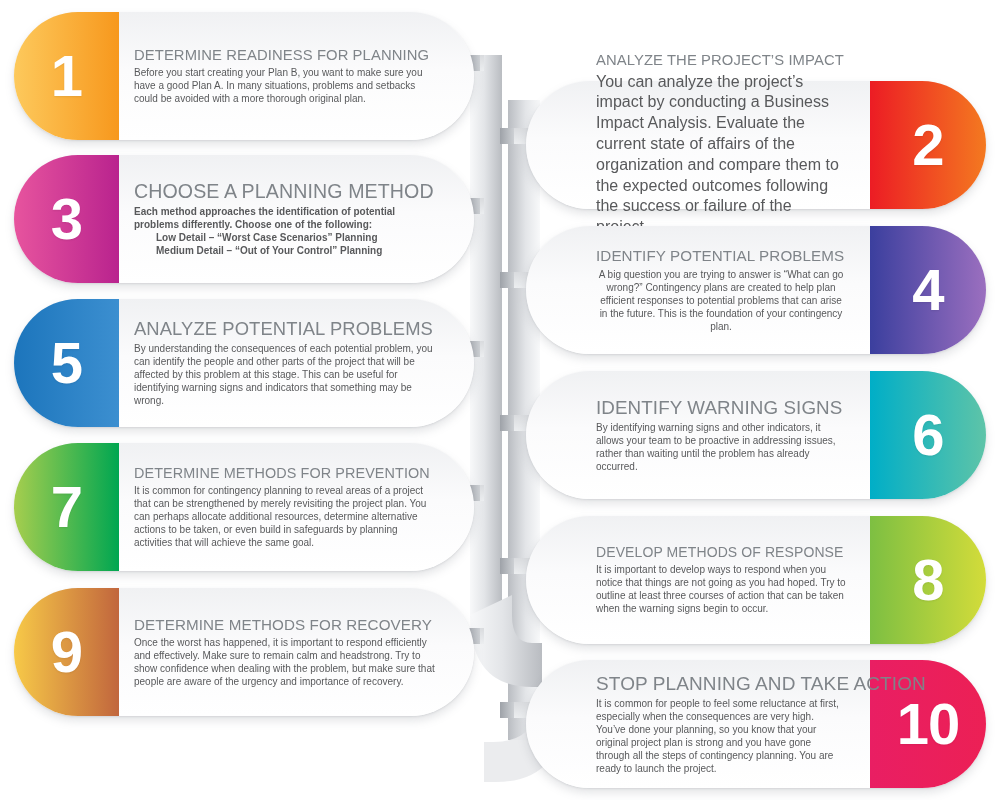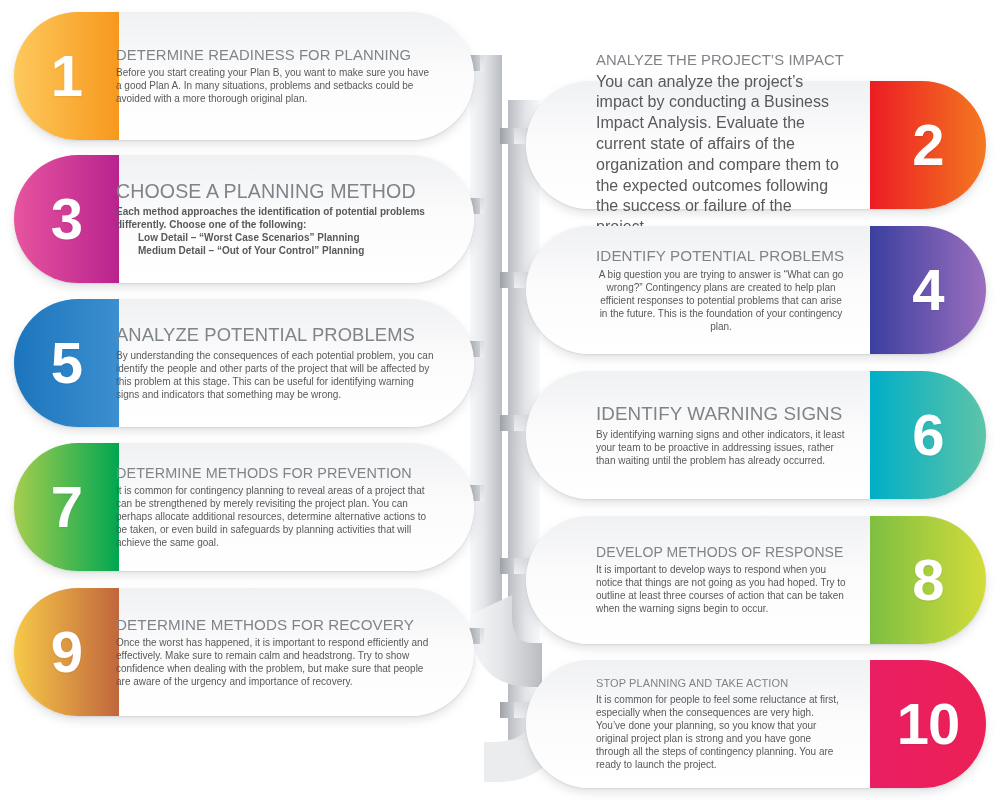--- a/index.html
+++ b/index.html
@@ -76,21 +76,21 @@
   
   .content {
     position: absolute;
     top: 0;
     height: 100%;
     display: flex;
     flex-direction: column;
     justify-content: center;
     padding-right: 14px;
   }
-  .step.left .content  { left: 102px; right: 24px; }
+  .step.left .content  { left: 120px; right: 24px; }
   .step.right .content { left: 70px;  right: 126px; }
 
   .step-title {
     font-size: 19.5px;
     font-weight: normal;
     color: #7f8489;
     letter-spacing: 0.1px;
     line-height: 1.12;
     margin-bottom: 3px;
     white-space: nowrap;
@@ -234,21 +234,21 @@
           <div class="step-body" style="font-size: 10px;"><span>By understanding the consequences of each potential problem, you can identify the people and other parts of the project that will be affected by this problem at this stage. This can be useful for identifying warning signs and indicators that something may be wrong.</span></div>
         </div>
       </div>
       <div class="step right" style="top: 371px;">
         <div class="card"></div>
         <div class="badge" style="background: linear-gradient(90deg, rgb(0, 174, 199) 0%, rgb(94, 196, 168) 100%);">
           <span>6</span>
         </div>
         <div class="content">
           <div class="step-title" style="font-size: 18.8px;">IDENTIFY WARNING SIGNS</div>
-          <div class="step-body" style="font-size: 10px;"><span>By identifying warning signs and other indicators, it least your team to be proactive in addressing issues, rather than waiting until the problem has already occurred.</span></div>
+          <div class="step-body" style="font-size: 10px;"><span>By identifying warning signs and other indicators, it allows your team to be proactive in addressing issues, rather than waiting until the problem has already occurred.</span></div>
         </div>
       </div>
       <div class="step left" style="top: 443px;">
         <div class="card"></div>
         <div class="badge" style="background: linear-gradient(90deg, rgb(166, 206, 78) 0%, rgb(0, 166, 81) 100%);">
           <span>7</span>
         </div>
         <div class="content">
           <div class="step-title" style="font-size: 14.4px;">DETERMINE METHODS FOR PREVENTION</div>
           <div class="step-body" style="font-size: 10px;"><span>It is common for contingency planning to reveal areas of a project that can be strengthened by merely revisiting the project plan. You can perhaps allocate additional resources, determine alternative actions to be taken, or even build in safeguards by planning activities that will achieve the same goal.</span></div>
@@ -273,19 +273,19 @@
           <div class="step-title" style="font-size: 15.2px;">DETERMINE METHODS FOR RECOVERY</div>
           <div class="step-body" style="font-size: 10px;"><span>Once the worst has happened, it is important to respond efficiently and effectively. Make sure to remain calm and headstrong. Try to show confidence when dealing with the problem, but make sure that people are aware of the urgency and importance of recovery.</span></div>
         </div>
       </div>
       <div class="step right" style="top: 660px;">
         <div class="card"></div>
         <div class="badge" style="background: linear-gradient(90deg, rgb(233, 30, 99) 0%, rgb(236, 32, 85) 100%);">
           <span>10</span>
         </div>
         <div class="content">
-          <div class="step-title" style="font-size: 11px;">STOP PLANNING AND TAKE ACTION</div>
+          <div class="step-title" style="font-size: 19px;">STOP PLANNING AND TAKE ACTION</div>
           <div class="step-body" style="font-size: 10px;"><span>It is common for people to feel some reluctance at first, especially when the consequences are very high. You’ve done your planning, so you know that your original project plan is strong and you have gone through all the steps of contingency planning. You are ready to launch the project.</span></div>
         </div>
       </div>
     </div>
 
 </div>
 
 </body></html>

